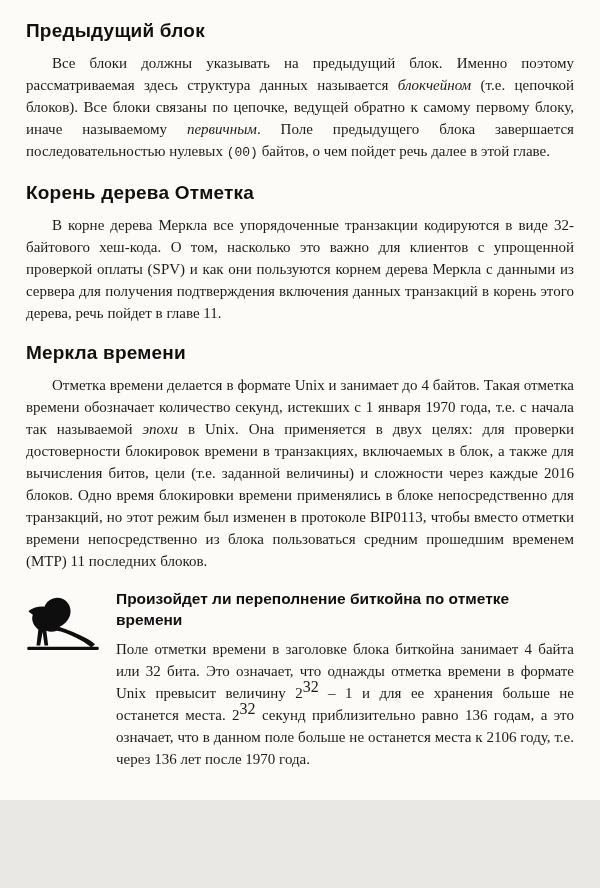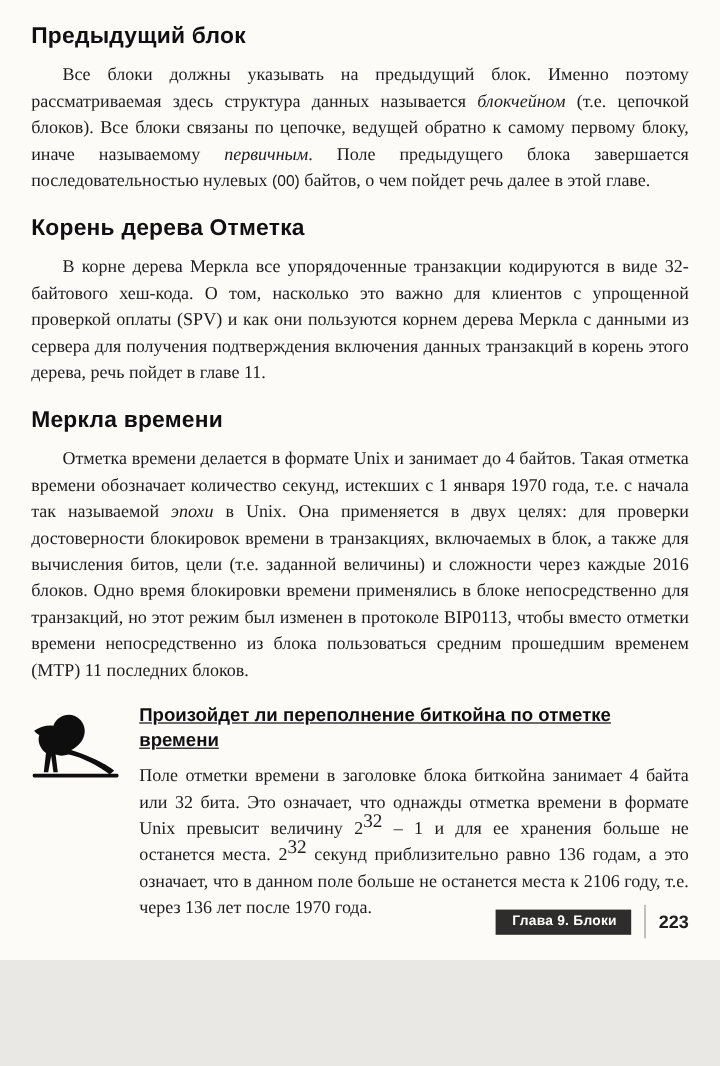--- a/index.html
+++ b/index.html
@@ -26,21 +26,21 @@
   h1.sec.first { margin-top: 2px; }
   p.body-par {
     font-size: 15px;
     line-height: 22px;
     text-align: justify;
     text-indent: 26px;
     color: #1b1b1b;
   }
   em { font-style: italic; }
   .mono {
-    font-family: Liberation Sans, sans-serif;
+    font-family: Liberation Mono, monospace;
     font-size: 13px;
   }
   sup {
     font-size: 16px;
     line-height: 0;
     vertical-align: super;
   }
   .note {
     display: flex;
     margin-top: 16px;
@@ -53,21 +53,20 @@
   }
   .note-icon svg { display: block; width: 74px; height: 68px; }
   .note-content { flex: 1; }
   .note-title {
     font-family: "Liberation Sans", sans-serif;
     font-size: 15.5px;
     font-weight: 700;
     line-height: 21px;
     color: #101010;
     margin-bottom: 8px;
-    text-decoration: underline;
   }
   p.note-body {
     font-size: 15px;
     line-height: 22px;
     text-align: justify;
     color: #1b1b1b;
   }
   .footer {
     position: absolute;
     left: 0;
@@ -133,19 +132,14 @@
                  C8,38 5,36 4,34 Z" fill="#0e0e0e"></path>
         <rect x="2" y="92" width="116" height="5" rx="2" fill="#0e0e0e"></rect>
       </svg>
     </div>
     <div class="note-content">
       <div class="note-title">Произойдет ли переполнение биткойна по отметке времени</div>
       <p class="note-body"><span>Поле отметки времени в заголовке блока биткойна занимает 4 байта или 32 бита. Это означает, что однажды отметка времени в формате Unix превысит величину 2</span><sup>32</sup><span> – 1 и для ее хранения больше не останется места. 2</span><sup>32</sup><span> секунд приблизительно равно 136 годам, а это означает, что в данном поле больше не останется места к 2106 году, т.е. через 136 лет после 1970 года.</span></p>
     </div>
   </div>
 
-  <div class="footer">
-    <span class="chapter-badge">Глава 9. Блоки</span>
-    <span class="footer-divider"></span>
-    <span class="page-number">223</span>
-  </div>
 
 </div>
 
 </body></html>

